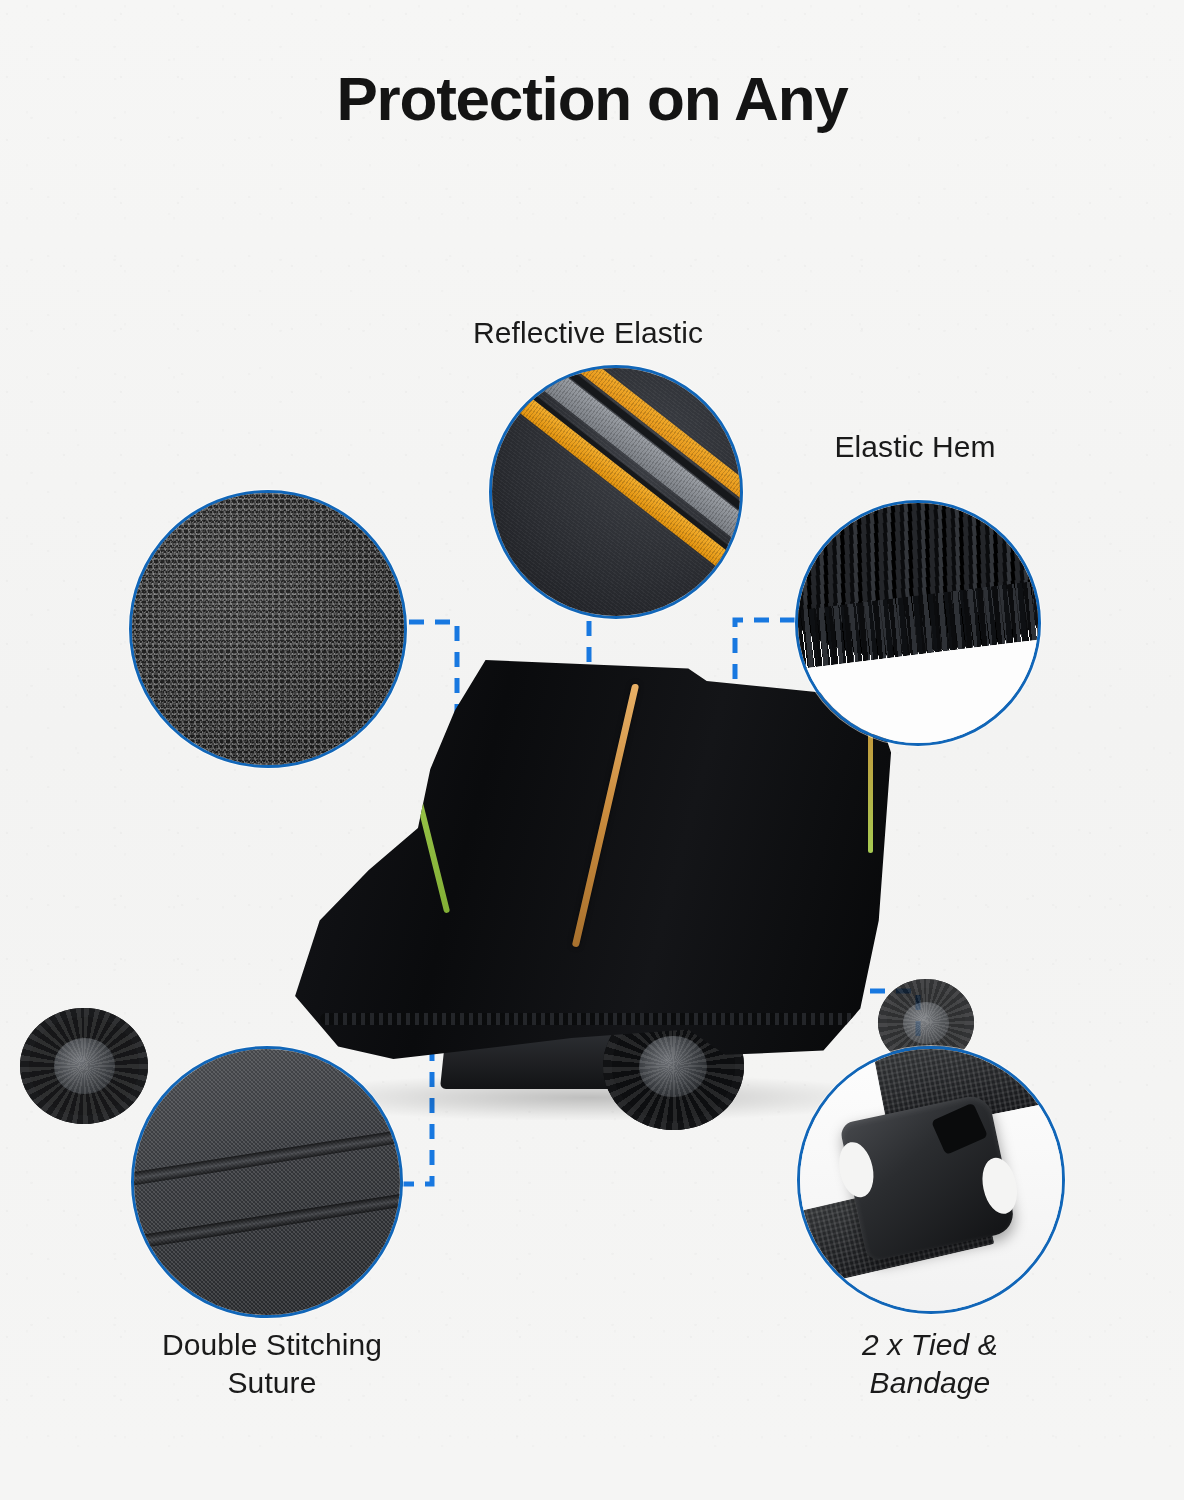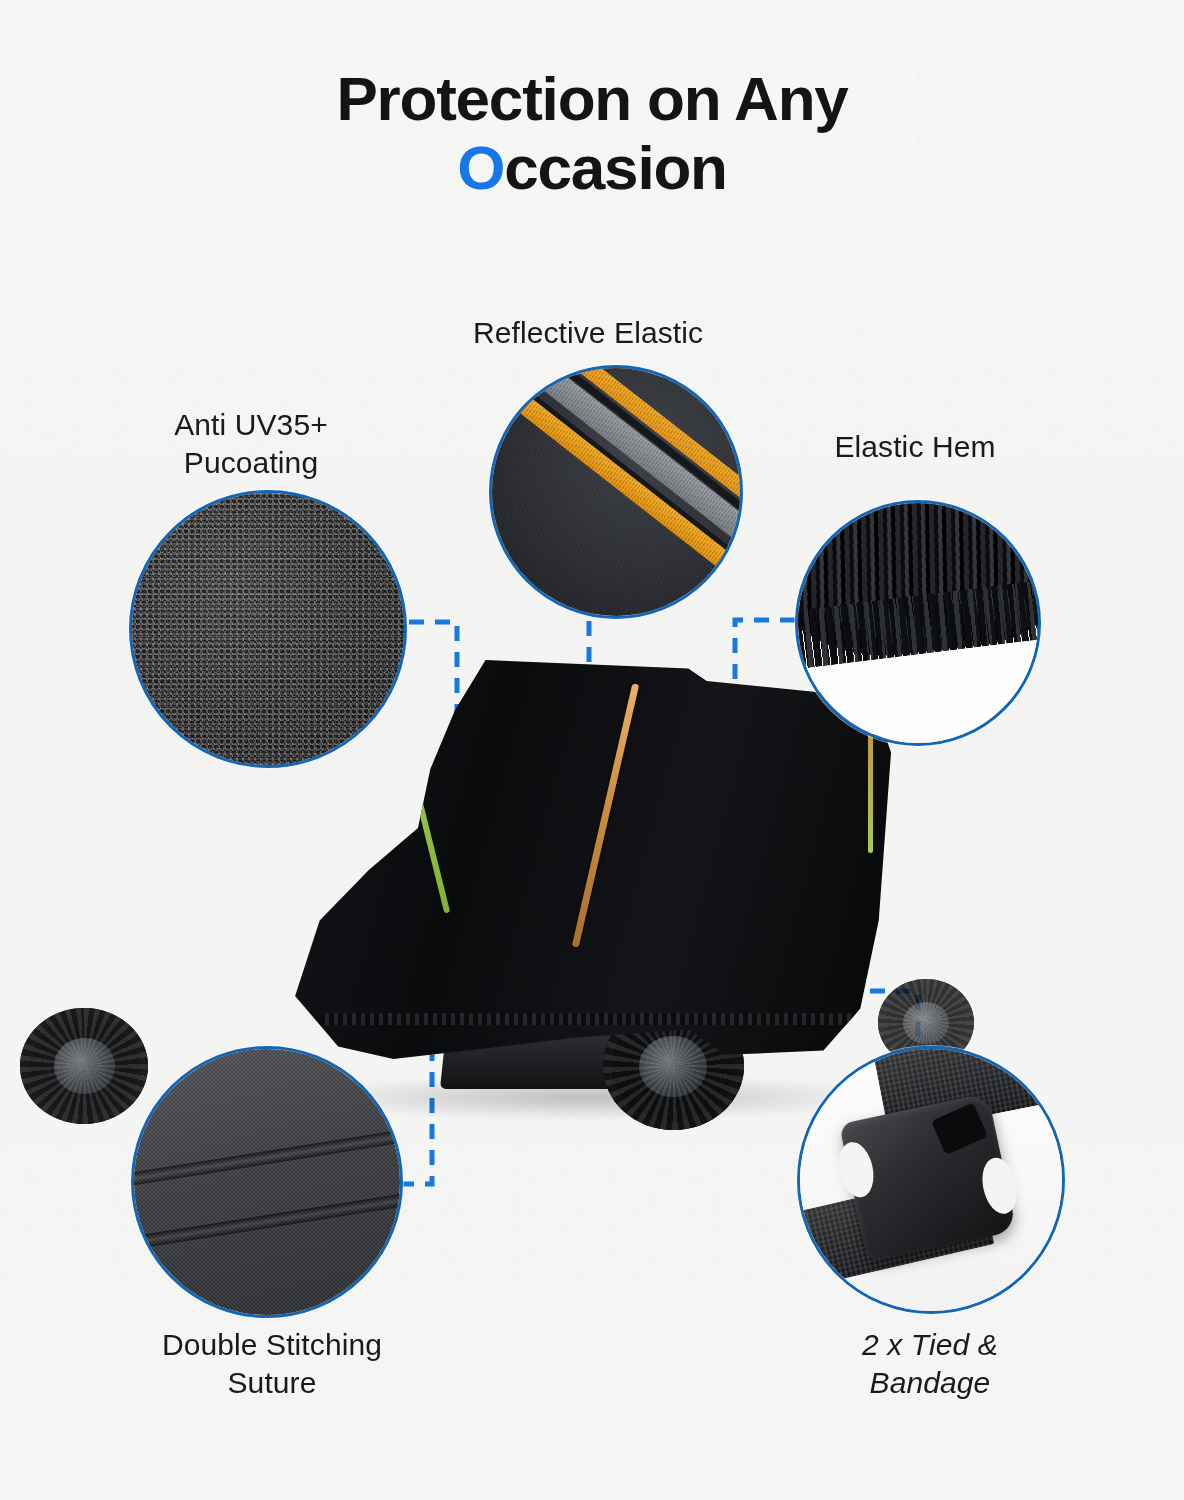--- a/index.html
+++ b/index.html
@@ -302,21 +302,20 @@
   
   .connectors { position: absolute; inset: 0; width: 1184px; height: 1500px; pointer-events: none; }
 </style>
 </head>
 <body>
 
 <div id="page">
 
   <h1 class="headline">
     <span>Protection on Any</span>
-    <span class="line2"><span class="accent">O</span><span>ccasion</span></span>
   </h1>
 
   <svg class="connectors" viewBox="0 0 1184 1500" width="1184" height="1500">
     <g fill="none" stroke="#1878e0" stroke-width="5" stroke-dasharray="15 11" stroke-linecap="butt">
 
       <path d="M 409 622 L 457 622 L 457 790"></path>
 
       <path d="M 589 621 L 589 713 L 655 713"></path>
 
       <path d="M 795 620 L 735 620 L 735 995"></path>
@@ -406,22 +405,20 @@
       <div class="webbing web-top"></div>
       <div class="webbing web-bot"></div>
       <div class="buckle-body">
         <div class="buckle-slot"></div>
         <div class="buckle-notch notch-l"></div>
         <div class="buckle-notch notch-r"></div>
       </div>
     </div>
   </div>
 
-  <div class="label lbl-uv">Anti UV35+
-Pucoating</div>
   <div class="label lbl-strips">Reflective Elastic</div>
   <div class="label lbl-hem">Elastic Hem</div>
   <div class="label lbl-stitch">Double Stitching
 Suture</div>
   <div class="label lbl-buckle">2 x Tied &amp;
 Bandage</div>
 
 </div>
 
 </body></html>

